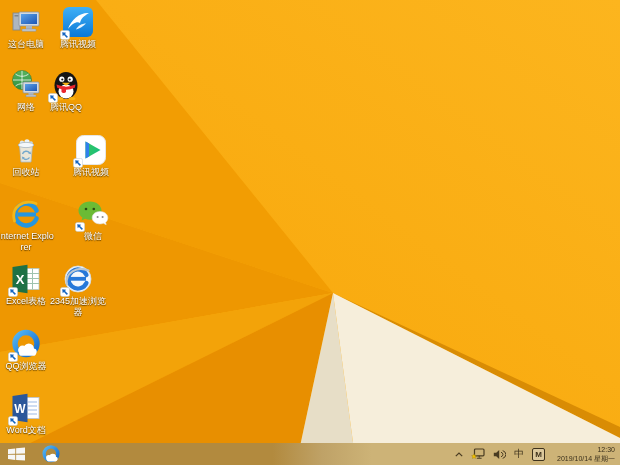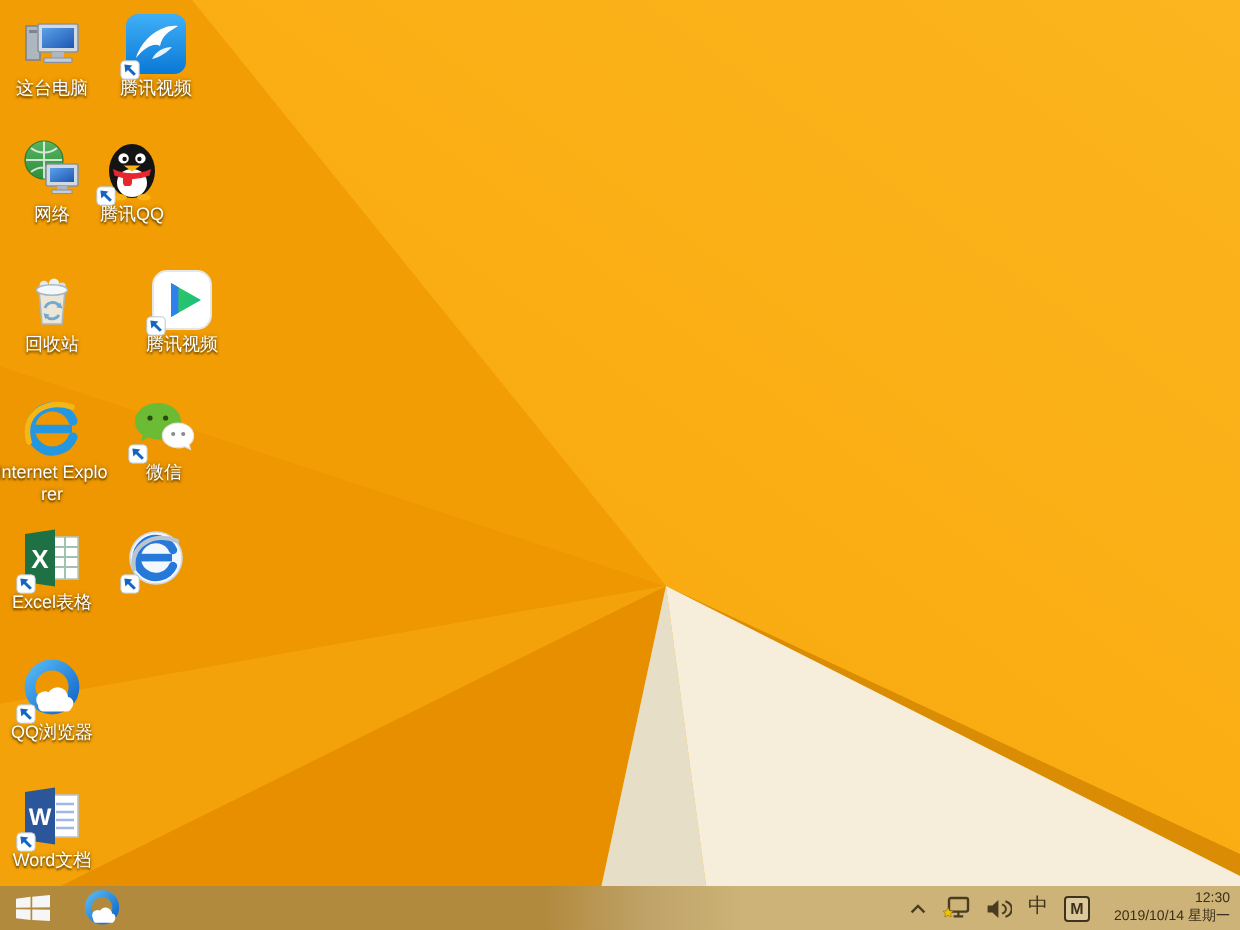--- a/index.html
+++ b/index.html
@@ -195,21 +195,21 @@
   <div class="ico">
     <svg class="main" viewBox="0 0 32 32">
       <path d="M26.5 20.5 A11 11 0 1 1 26.5 12.5" fill="none" stroke="#2596E0" stroke-width="4.6" stroke-linecap="round"></path>
       <rect x="7.5" y="14.4" width="18.5" height="4.2" fill="#2596E0"></rect>
       <path d="M4.5 23 C0.5 9 13 1 26 5.5" fill="none" stroke="#F4B719" stroke-width="2.8" stroke-linecap="round"></path>
     </svg>
   </div>
   <div class="lbl">Internet Explorer</div>
 </div>
 
-<div class="desktop-icon" style="left:53px;top:198px">
+<div class="desktop-icon" style="left:64px;top:198px">
   <div class="ico">
     <svg class="main" viewBox="0 0 32 32">
       <path d="M13 3.5 C6.4 3.5 1.5 7.7 1.5 12.7 C1.5 15.5 3 17.9 5.4 19.5 L4.6 22.6 L8.1 20.8 C9.6 21.4 11.2 21.7 13 21.7 C19.6 21.7 24.5 17.7 24.5 12.7 C24.5 7.7 19.6 3.5 13 3.5 Z" fill="#6BBB35"></path>
       <circle cx="9" cy="11" r="1.3" fill="#2a4a12"></circle>
         <circle cx="16.8" cy="11" r="1.3" fill="#2a4a12"></circle>
       <path d="M23 13.5 C18.6 13.5 15.2 16.3 15.2 19.7 C15.2 23.1 18.6 25.9 23 25.9 C24.2 25.9 25.4 25.7 26.4 25.3 L29.2 26.7 L28.6 24.3 C30.2 23.2 30.8 21.6 30.8 19.7 C30.8 16.3 27.4 13.5 23 13.5 Z" fill="#fff" stroke="#e0e0e0" stroke-width="0.6"></path>
       <circle cx="20.6" cy="19" r="1.05" fill="#8b8b8b"></circle>
         <circle cx="25.6" cy="19" r="1.05" fill="#8b8b8b"></circle>
     </svg>
     <svg class="shortcut-arrow" viewBox="0 0 10 10">
@@ -245,20 +245,21 @@
       <path d="M24.5 20 A9.5 9.5 0 1 1 24.5 12" fill="none" stroke="#2678D9" stroke-width="4.2" stroke-linecap="round"></path>
       <rect x="8" y="13.9" width="16" height="3.8" fill="#2678D9"></rect>
       <path d="M5 21.5 C2.5 10 15 2.5 26.5 7.5" fill="none" stroke="#b9c6d2" stroke-width="2.2" stroke-linecap="round"></path>
     </svg>
     <svg class="shortcut-arrow" viewBox="0 0 10 10">
       <rect x="0.4" y="0.4" width="9.2" height="9.2" rx="2" fill="#fff" stroke="#b9c6d2" stroke-width="0.5"></rect>
       <polygon points="2.2,2.2 6.2,2.7 2.7,6.2" fill="#1565C0"></polygon>
       <path d="M4 4 L7.4 7.4" stroke="#1565C0" stroke-width="1.5"></path>
     </svg>
   </div>
+  <div class="lbl">2345加速浏览器</div>
 </div>
 
 <div class="desktop-icon" style="left:-3px;top:328px">
   <div class="ico">
     <svg class="main" viewBox="0 0 32 32">
       <defs>
           <linearGradient id="qb" x1="0" y1="0" x2="1" y2="1">
         <stop offset="0" stop-color="#54B7F4"></stop>
             <stop offset="1" stop-color="#1166C8"></stop>
           </linearGradient>

